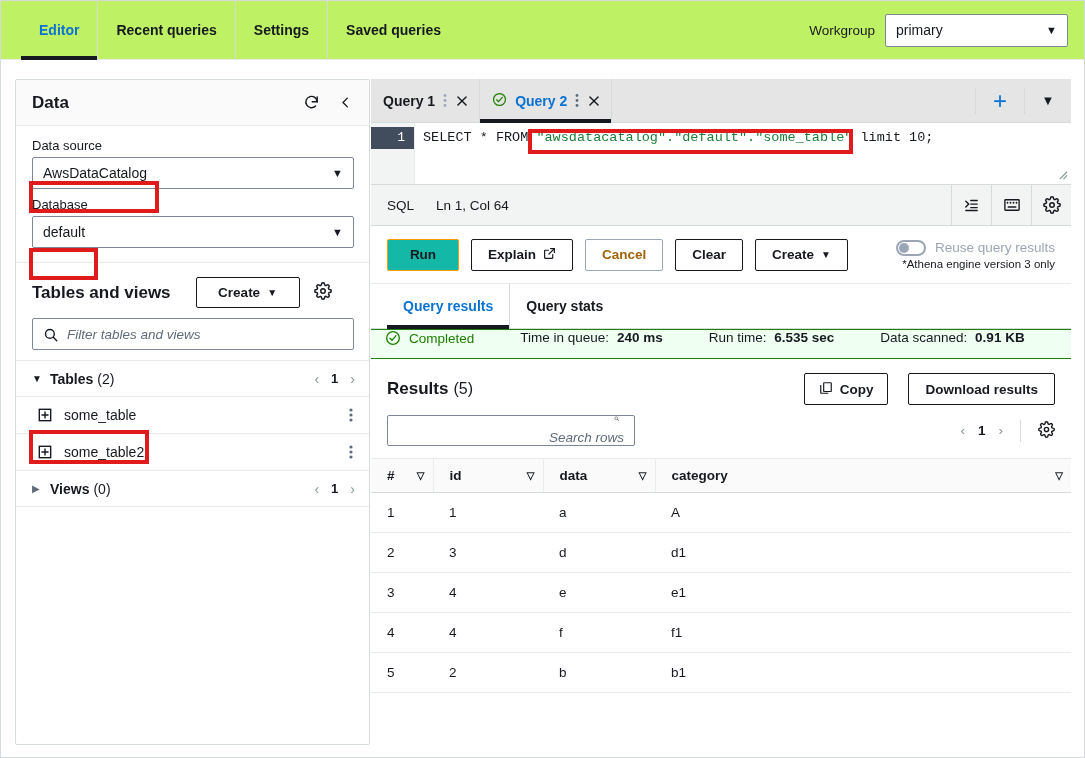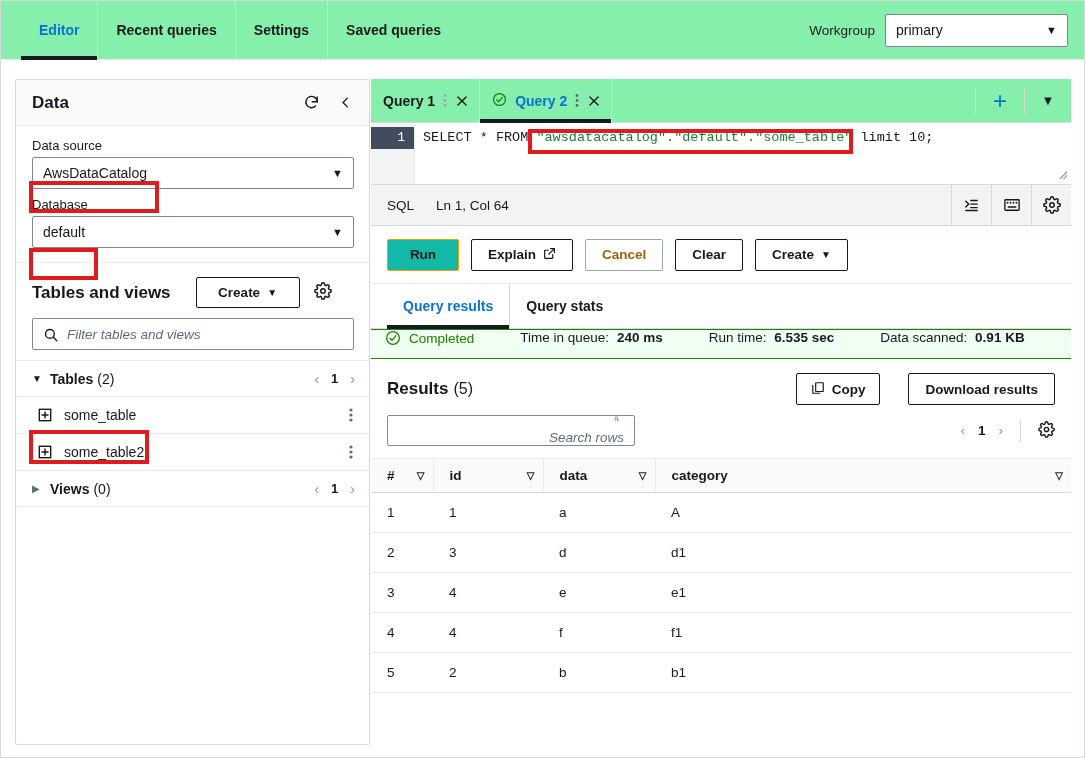--- a/index.html
+++ b/index.html
@@ -14,21 +14,21 @@
     position: relative;
     width: 1085px; height: 758px;
     background: #ffffff;
     border: 1px solid #d5dbdb;
   }
 
   
   .topnav {
     position: absolute; left: 0; top: 0;
     width: 1083px; height: 59px;
-    background: #86efac;
+    background: #bef264;
     border-bottom: 1px solid #e9ebed;
     display: flex; align-items: center;
   }
   .nav-tabs { display: flex; align-items: stretch; height: 59px; margin-left: 20px; }
   .nav-tab {
     position: relative;
     display: flex; align-items: center;
     padding: 0 18px;
     font-size: 14px; font-weight: bold;
     color: #16191f; cursor: pointer;
@@ -138,21 +138,21 @@
   .sb-bottom-line { border-top: 1px solid #e9ebed; }
 
   
   .main {
     position: absolute; left: 370px; top: 78px;
     width: 700px; height: 666px;
   }
   .qtabs {
     height: 44px; display: flex; align-items: stretch;
     border-bottom: 1px solid #d5dbdb;
-    background: #86efac;
+    background: #e5e5e5;
   }
   .qtab {
     position: relative;
     display: flex; align-items: center; gap: 8px;
     padding: 0 10px 0 12px;
     font-size: 14px; font-weight: bold; cursor: pointer;
     border-right: 1px solid #d5dbdb;
   }
   .qtab.active { color: #0972d3; }
   .qtab.active::after {
@@ -269,21 +269,21 @@
   .st-item { margin-left: 46px; }
   .st-item .k { color: #16191f; }
   .st-item .v { font-weight: bold; margin-left: 4px; }
 
   .results-head {
     display: flex; align-items: center;
     padding: 14px 16px 0 16px;
   }
   .res-title { font-size: 17px; font-weight: bold; }
   .res-count { font-weight: normal; margin-left: 5px; }
-  .res-btns { margin-left: auto; display: flex; align-items: center; gap: 28px; }
+  .res-btns { margin-left: auto; display: flex; align-items: center; gap: 20px; }
   .copy-btn { height: 32px; padding: 0 14px; }
   .dl-btn { height: 32px; padding: 0 16px; }
 
   .res-search-row {
     display: flex; align-items: center;
     padding: 10px 16px 12px 16px;
   }
   .search-box {
     width: 248px; height: 31px;
     border: 1px solid #7d8998; border-radius: 2px;
@@ -580,20 +580,29 @@
       </div>
       <div class="btn act-btn disabled">
         <span>Cancel</span>
       </div>
       <div class="btn act-btn">
         <span>Clear</span>
       </div>
       <div class="btn act-btn">
         <span>Create</span>
         <span style="font-size:10px">▼</span>
+      </div>
+      <div class="reuse">
+        <div class="reuse-row">
+          <span class="toggle">
+            <span class="knob"></span>
+          </span>
+          <span class="reuse-lbl">Reuse query results</span>
+        </div>
+        <div class="reuse-note">*Athena engine version 3 only</div>
       </div>
     </div>
 
     <div class="rtabs">
       <div class="rtab active">
         <span>Query results</span>
       </div>
       <div class="rtab">
         <span>Query stats</span>
       </div>

